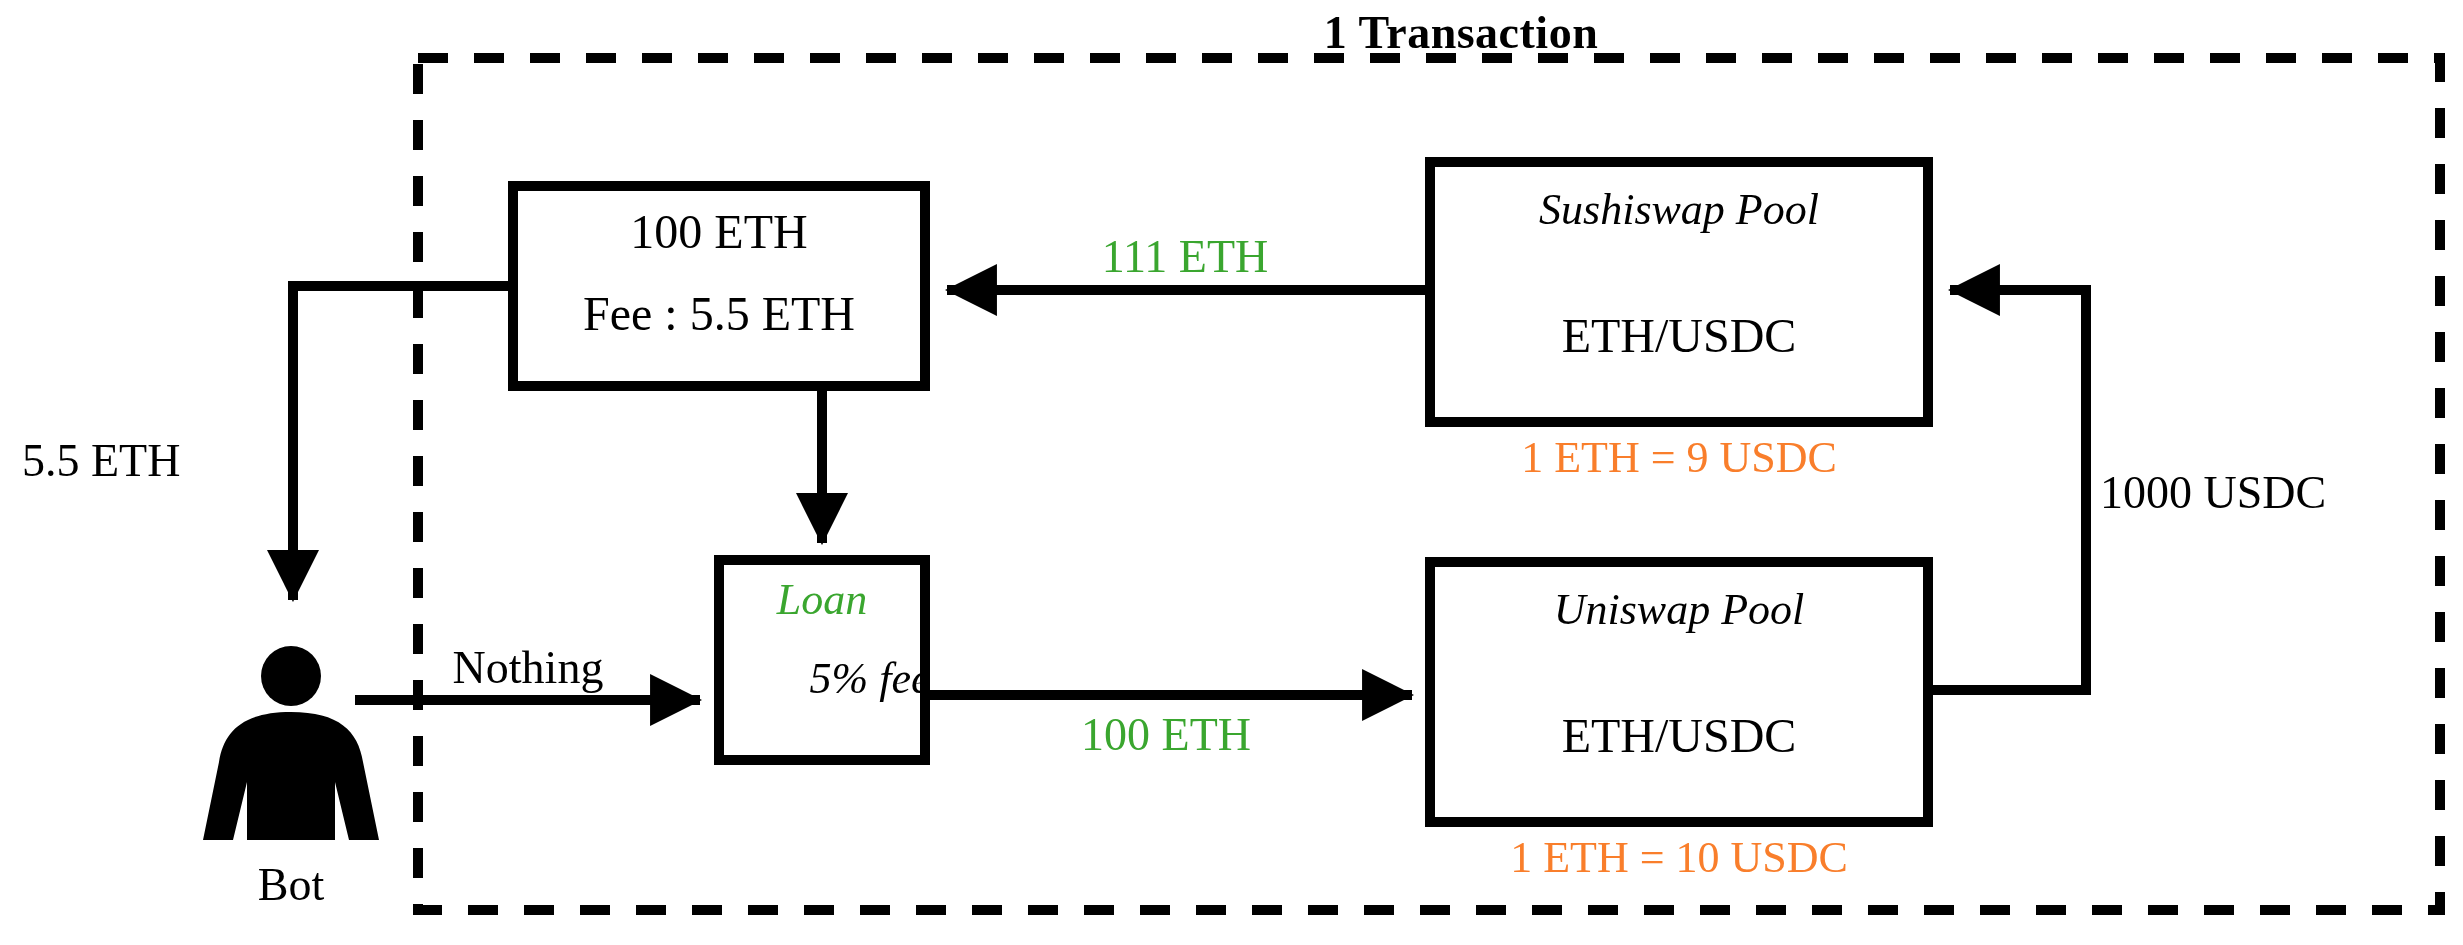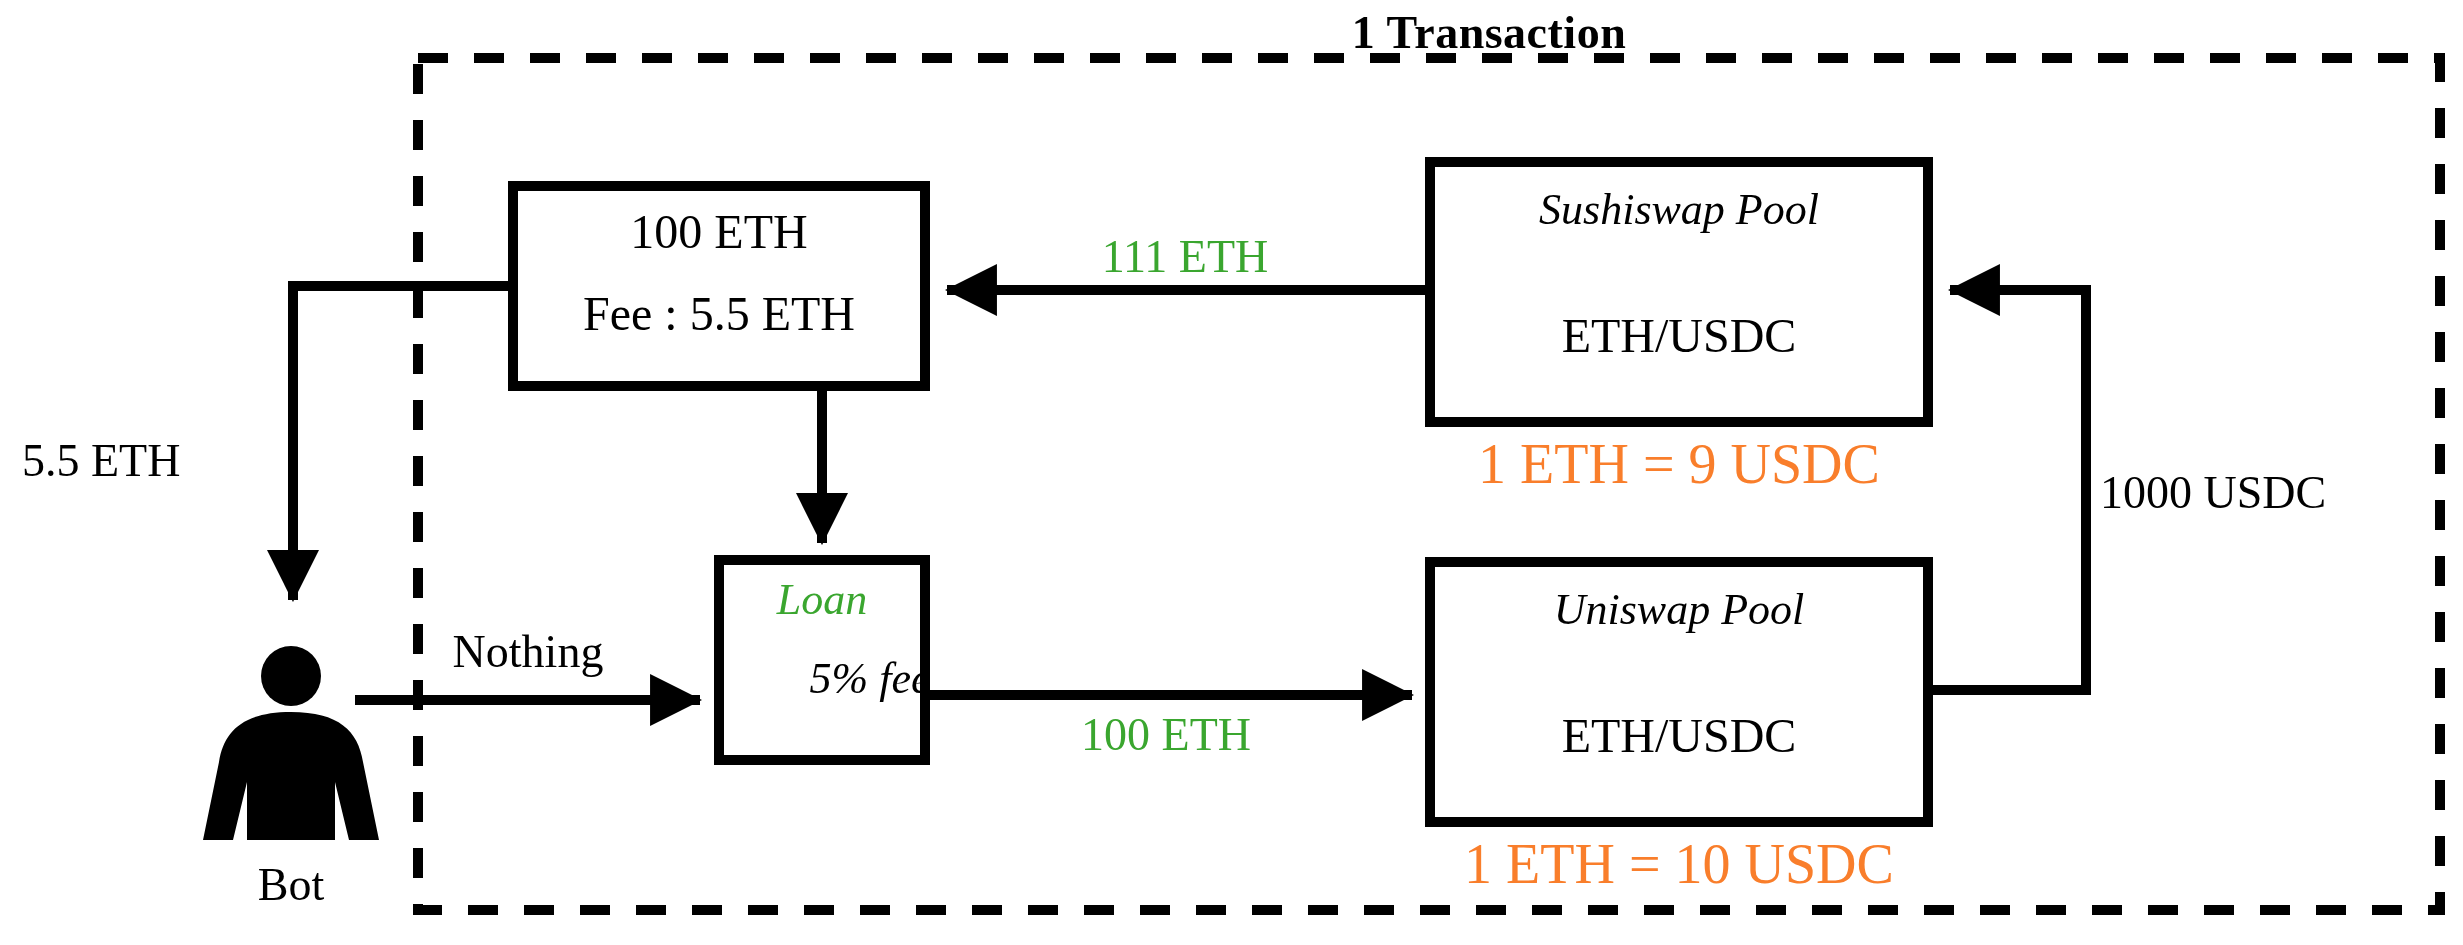--- a/index.html
+++ b/index.html
@@ -34,34 +34,33 @@
     line-height: 1;
   }
   .center-anchor {
     transform: translateX(-50%);
     text-align: center;
   }
   .t-title {
     font-weight: bold;
     font-size: 46px;
     letter-spacing: 0.5px;
-    margin-left: 28px;
   }
   .t-box {
     font-size: 48px;
   }
   .t-box-italic {
     font-size: 44px;
     font-style: italic;
   }
   .t-label {
     font-size: 46px;
   }
   .t-rate {
-    font-size: 56px;
+    font-size: 44px;
   }
   .green { color: #3AA62F; }
   .orange { color: #F97E2B; }
 </style>
 </head>
 <body>
 
 <div id="diagram-root">
 
   <svg class="layer" viewBox="0 0 2463 945">
@@ -123,21 +122,21 @@
   <div class="txt t-rate orange center-anchor" style="left:1679px; top:436px;">1 ETH = 9 USDC</div>
 
   <div class="txt t-box-italic center-anchor" style="left:1679px; top:588px;text-align:right;">Uniswap Pool</div>
   <div class="txt t-box center-anchor" style="left:1679px; top:712px;">ETH/USDC</div>
   <div class="txt t-rate orange center-anchor" style="left:1679px; top:836px;">1 ETH = 10 USDC</div>
 
   <div class="txt t-label center-anchor" style="left:291px; top:862px;text-align:center;">Bot</div>
 
   <div class="txt t-label" style="left:22px; top:438px;">5.5 ETH</div>
 
-  <div class="txt t-label center-anchor" style="left:528px; top:629px;">Nothing</div>
+  <div class="txt t-label center-anchor" style="left:528px; top:645px;">Nothing</div>
 
   <div class="txt t-label green center-anchor" style="left:1166px; top:712px;">100 ETH</div>
 
   <div class="txt t-label green center-anchor" style="left:1185px; top:234px;">111 ETH</div>
 
   <div class="txt t-label" style="left:2100px; top:470px;">1000 USDC</div>
 
 </div>
 
 </body></html>

